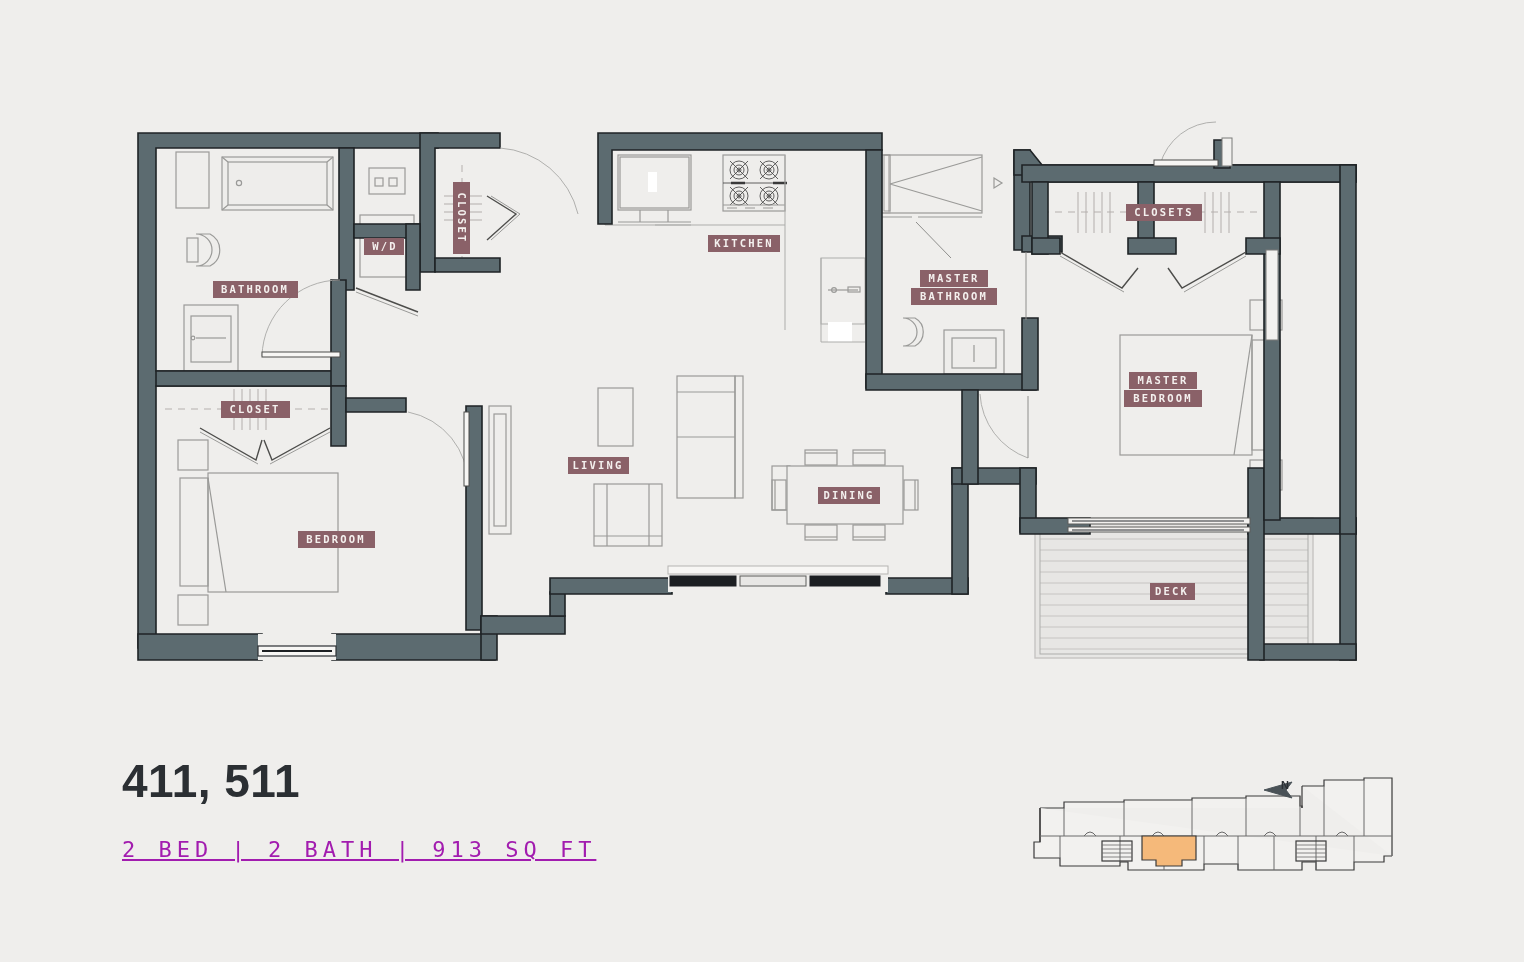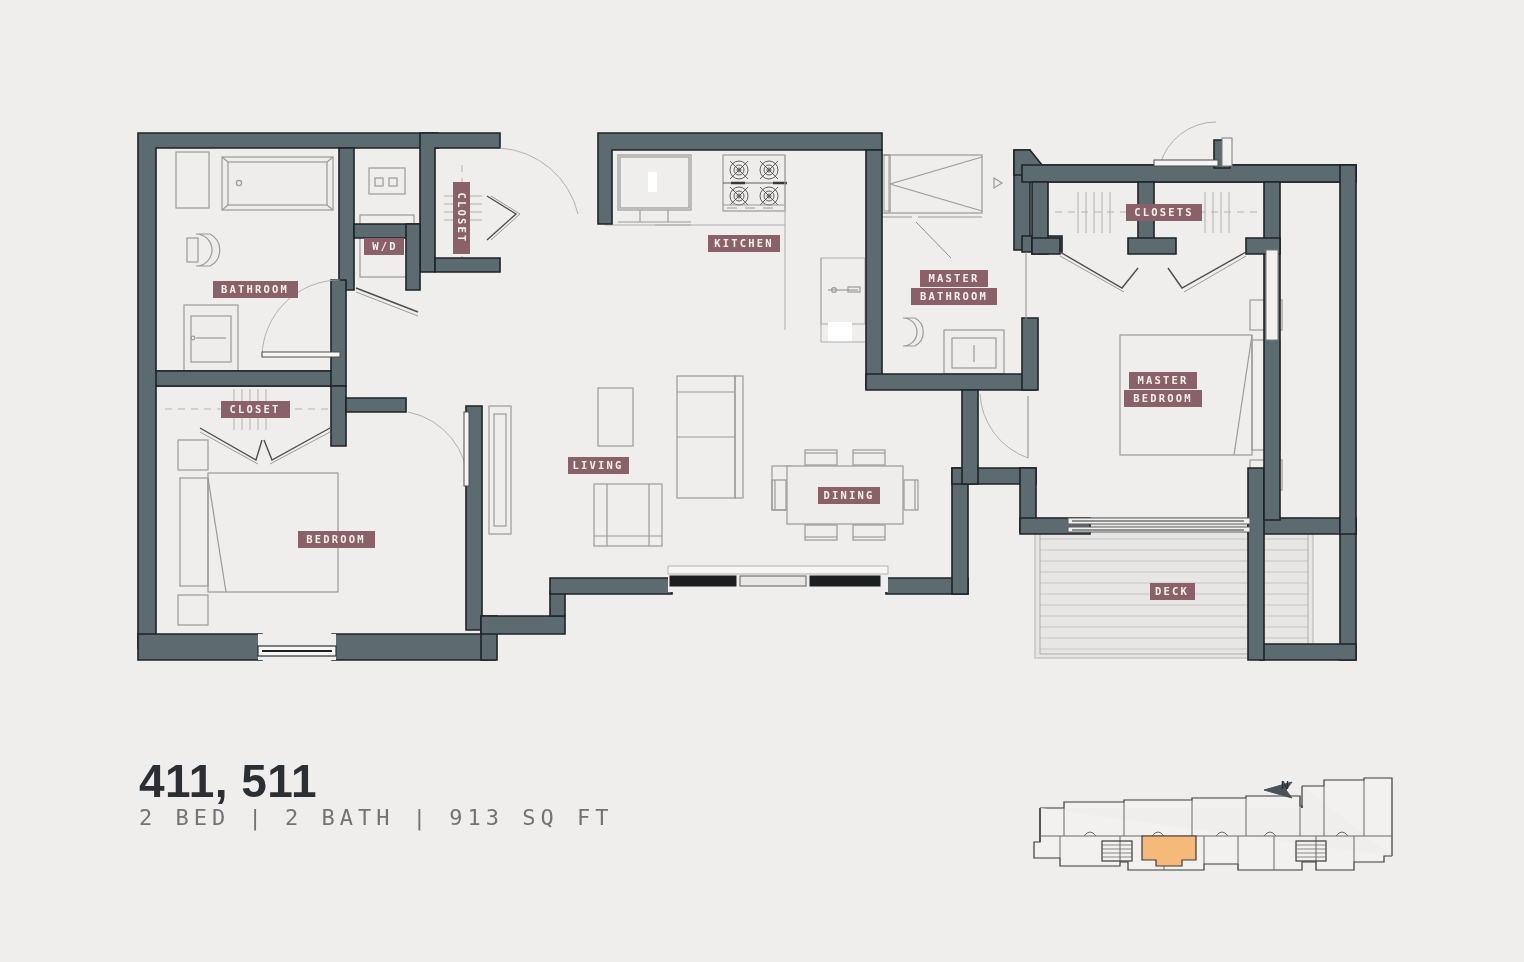--- a/index.html
+++ b/index.html
@@ -21,38 +21,40 @@
   svg.plan {
     position: absolute;
     left: 0;
     top: 0;
     width: 1524px;
     height: 962px;
     display: block;
   }
   .title-block {
     position: absolute;
-    left: 139px;
+    left: 122px;
     top: 757px;
     width: 600px;
   }
   .unit-title {
     font-family: "Liberation Sans", sans-serif;
     font-size: 46px;
     font-weight: bold;
     color: #2b2f33;
     letter-spacing: 0.5px;
     margin: 0;
     line-height: 1.05;
   }
   .unit-specs {
     font-family: "DejaVu Sans Mono", monospace;
     font-size: 22px;
-    color: #737373;
+    color: #a21caf;
     letter-spacing: 5px;
+    margin-top: 32px;
+    text-decoration: underline;
   }
   .compass-label {
     position: absolute;
     left: 1281px;
     top: 779px;
     font-family: "Liberation Sans", sans-serif;
     font-size: 11px;
     font-weight: bold;
     color: #2b2f33;
   }

